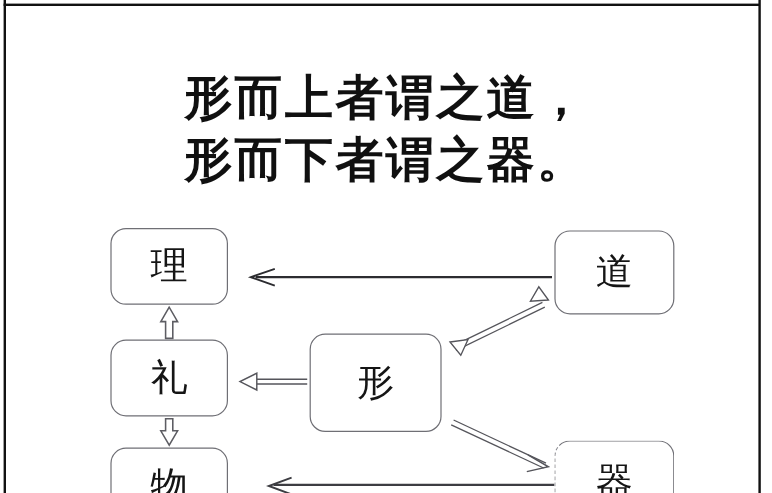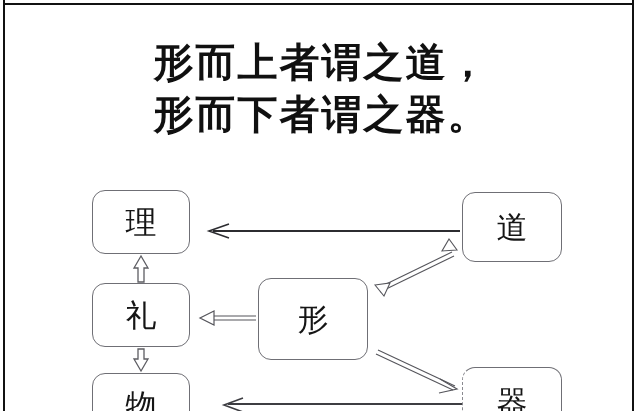--- a/index.html
+++ b/index.html
@@ -28,21 +28,21 @@
   }
   #frame-top {
     position: absolute;
     left: 3px; top: 3px; width: 630px; height: 2px;
     background: #111111;
   }
 
   #title {
     position: absolute;
     left: 0;
-    top: 36px;
+    top: 56px;
     width: 643px;
     text-align: center;
     color: #101010;
     font-family: "DejaVu Serif", serif;
     font-weight: bold;
     font-size: 40px;
     line-height: 52px;
     letter-spacing: 2px;
     white-space: pre-line;
   }

